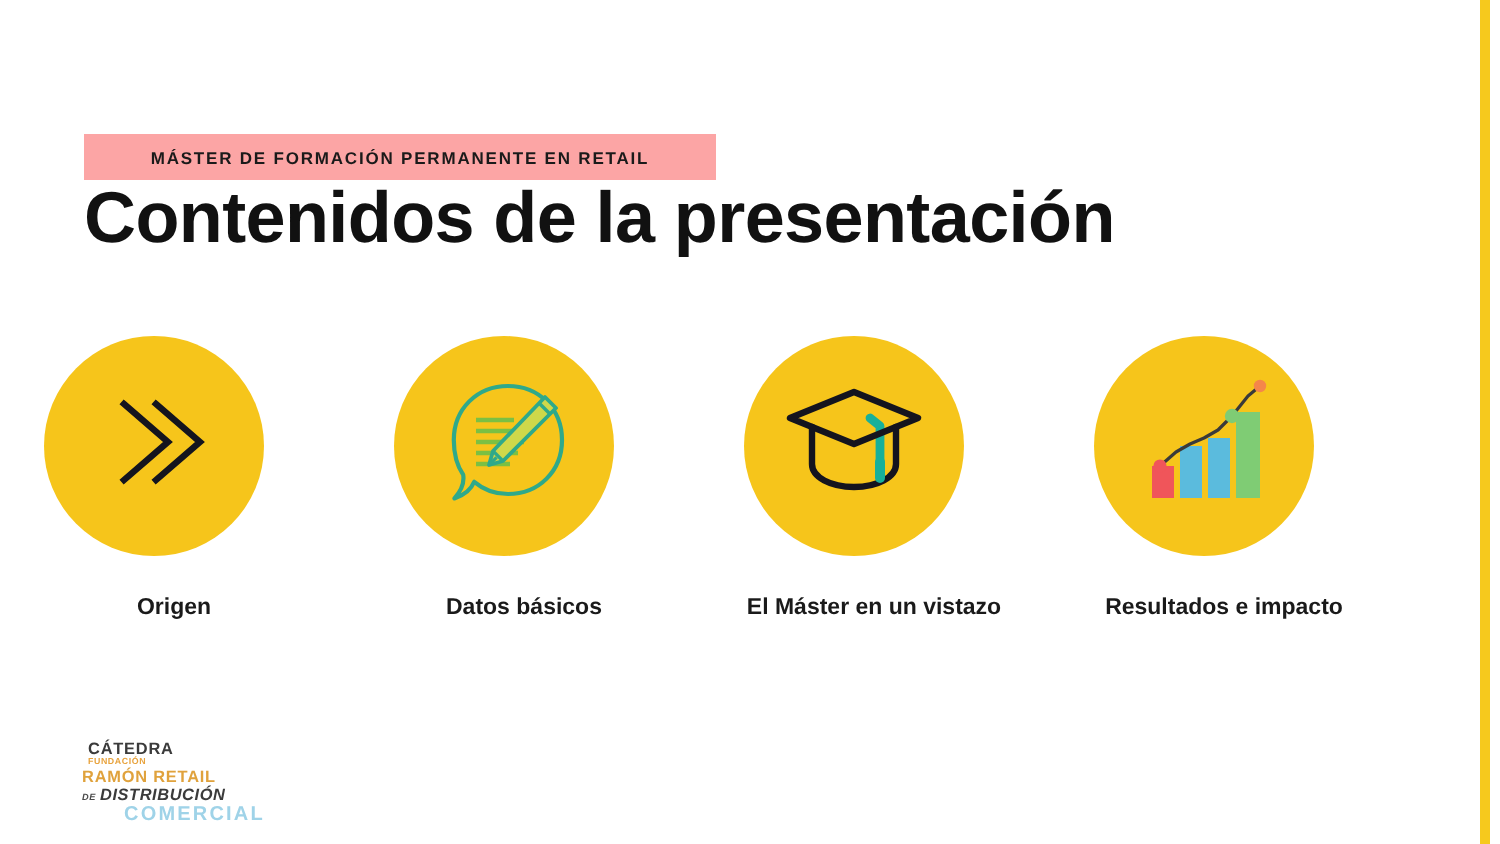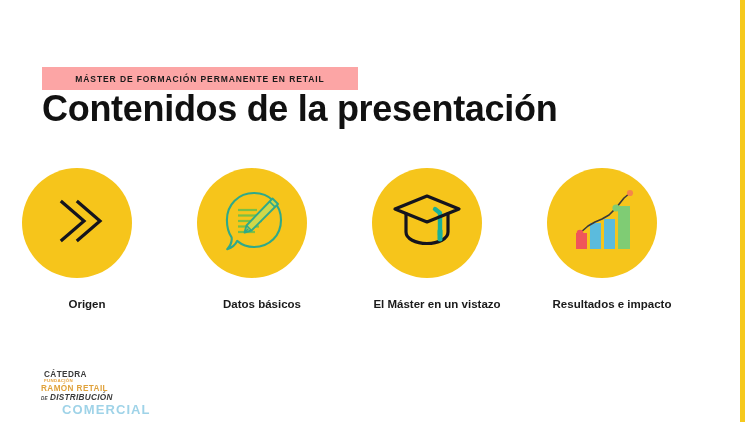--- a/index.html
+++ b/index.html
@@ -140,21 +140,21 @@
     color: #4a4a4a;
     margin-right: 2px;
   }
   .lg-distribucion {
     font-size: 8.2px;
     font-weight: bold;
     letter-spacing: 0.3px;
     color: #3b3b3b;
   }
   .lg-comercial {
-    font-size: 13px;
+    font-size: 10px;
     font-weight: bold;
     letter-spacing: 1.1px;
     color: #9fd3e8;
     padding-left: 21px;
   }
 </style>
 </head>
 <body>
 
 <div id="slide">

